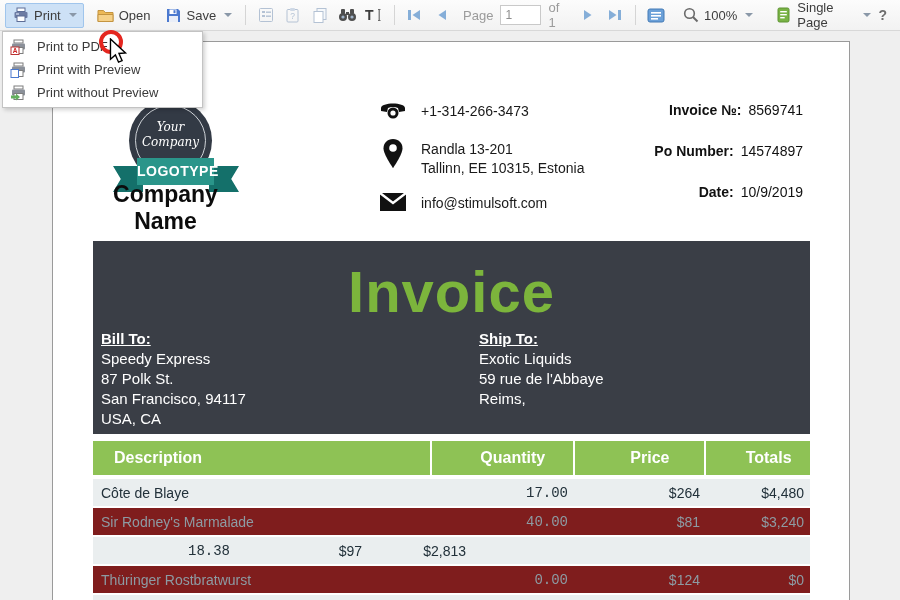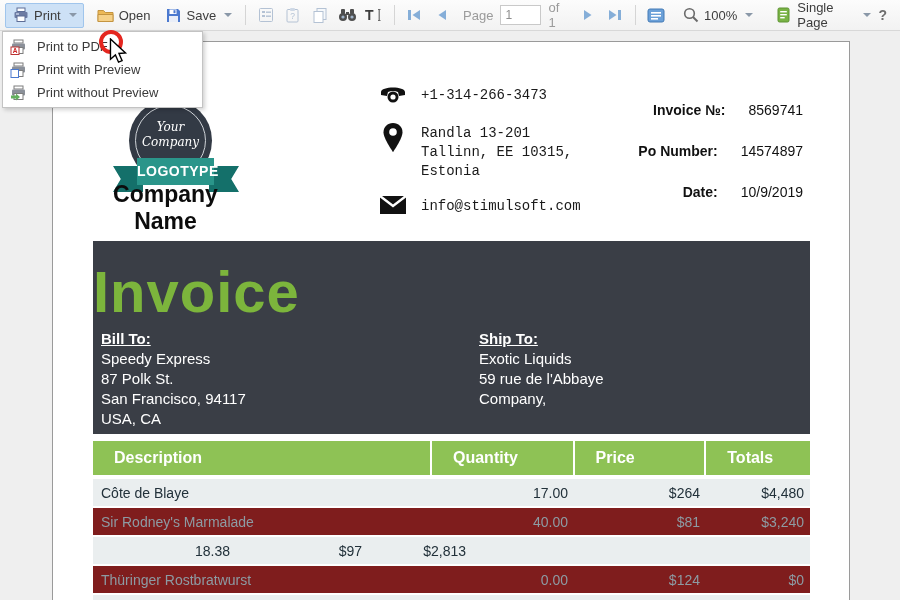--- a/index.html
+++ b/index.html
@@ -36,52 +36,52 @@
   .badge .circle { position:absolute; left:18px; top:4px; width:79px; height:79px; border-radius:50%; background:#333a45; box-shadow:0 0 0 2px #333a45; }
   .badge .circle-inner { position:absolute; left:4px; top:4px; right:4px; bottom:4px; border:1px solid #cfd3d8; border-radius:50%; color:#fff; text-align:center; font-family:"DejaVu Serif", serif; font-style:italic; font-size:12px; line-height:1.25; padding-top:14px; }
   .ribbon { position:absolute; left:0; top:61px; width:126px; height:42px; }
   .ribbon .tail { position:absolute; top:8px; width:30px; height:26px; background:#14706a; }
   .ribbon .tail.l { left:0; clip-path:polygon(0 0,100% 0,100% 100%,0 100%,26% 50%); }
   .ribbon .tail.r { right:0; clip-path:polygon(0 0,100% 0,74% 50%,100% 100%,0 100%); }
   .ribbon .band { position:absolute; left:24px; top:0; width:77px; height:27px; background:#2a958a; color:#fff; font-size:14px; font-weight:bold; letter-spacing:.5px; text-align:center; line-height:27px; }
   .company-name { position:absolute; left:30px; top:139px; width:165px; text-align:center; font-size:23px; font-weight:bold; color:#0c0c0c; line-height:27px; }
 
   
-  .contact { position:absolute; left:325px; top:42px; width:240px;font-family:Liberation Mono, monospace; }
+  .contact { position:absolute; left:325px; top:58px; width:240px; }
   .c-row { display:flex; align-items:flex-start; gap:13px; margin-bottom:17px; }
   .c-row .cicon { width:30px; flex:none; display:flex; justify-content:center; }
   .c-text { font-size:14px; color:#1a1a1a; line-height:19px; padding-top:2px; }
 
   
   .meta { position:absolute; right:46px; top:60px; width:220px; }
-  .m-row { display:flex; justify-content:flex-end; gap:23px; font-size:14px; color:#111; margin-bottom:25px; }
+  .m-row { display:flex; justify-content:flex-end; gap:7px; font-size:14px; color:#111; margin-bottom:25px; }
   .m-row .mlabel { font-weight:bold; }
 
   
-  .banner { position:absolute; left:40px; top:199px; width:717px; height:101px; background:#3a3e46; display:flex; align-items:center; }
+  .banner { position:absolute; left:40px; top:199px; width:717px; height:101px; background:#3a3e46; display:flex; align-items:center; justify-content:center; }
   .banner .title { color:#7cb53c; font-size:58px; font-weight:bold; letter-spacing:1px; }
   .addr-block { position:absolute; left:40px; top:280px; width:717px; height:112px; background:#3a3e46; color:#fff; }
   .addr-col { position:absolute; top:7px; font-size:15px; line-height:20px; }
   .addr-col.bill { left:8px; }
   .addr-col.ship { left:386px; }
   .addr-label { font-weight:bold;text-decoration:underline; }
 
   
   .thead { position:absolute; left:40px; top:399px; width:717px; height:34px; display:flex; }
   .th { background:#8ec255; color:#fff; font-weight:bold; font-size:16px; line-height:34px; padding-left:21px; }
-  .th + .th { margin-left:2px; }
+  .th + .th { margin-left:2px;text-align:center; }
   .th.c1 { width:338px; } .th.c2 { width:141px; } .th.c3 { width:130px; } .th.c4 { width:104px; }
   .tbody { position:absolute; left:40px; top:437px; width:717px; }
   .trow { display:flex; height:27px; margin-bottom:2px; align-items:center; font-size:14px; }
   .trow.gray { background:#eaeeef; color:#22313a; }
   .trow.white { background:#7f1d1d; color:#8d9ba3; }
   .td { overflow:hidden; white-space:nowrap; }
   .td.desc { width:338px; padding-left:8px; }
   .td.num { text-align:right; padding-right:6px; }
-  .td.qty { width:143px; } .td.price { width:132px; } .td.tot { width:104px; }
+  .td.qty { width:143px;font-family:Liberation Mono, monospace; } .td.price { width:132px; } .td.tot { width:104px; }
   .trow.partial { height:8px; background:#eaeeef; margin-bottom:0; }
 </style>
 </head>
 <body>
 
 <div class="toolbar">
   <div class="tbtn active">
     <span class="ticon">
       <svg width="16" height="16" viewBox="0 0 16 16">
           <rect x="4" y="1" width="8" height="3.5" fill="#fff" stroke="#5d6d96"></rect>
@@ -343,21 +343,21 @@
       <div class="addr-label">Bill To:</div>
       <div>Speedy Express</div>
       <div>87 Polk St.</div>
       <div>San Francisco, 94117</div>
       <div>USA, CA</div>
     </div>
     <div class="addr-col ship">
       <div class="addr-label">Ship To:</div>
       <div>Exotic Liquids</div>
       <div>59 rue de l'Abbaye</div>
-      <div>Company,</div>
+      <div>Reims,</div>
     </div>
   </div>
 
   <div class="thead">
     <div class="th c1">Description</div>
     <div class="th c2">Quantity</div>
     <div class="th c3">Price</div>
     <div class="th c4">Totals</div>
   </div>
   <div class="tbody">

